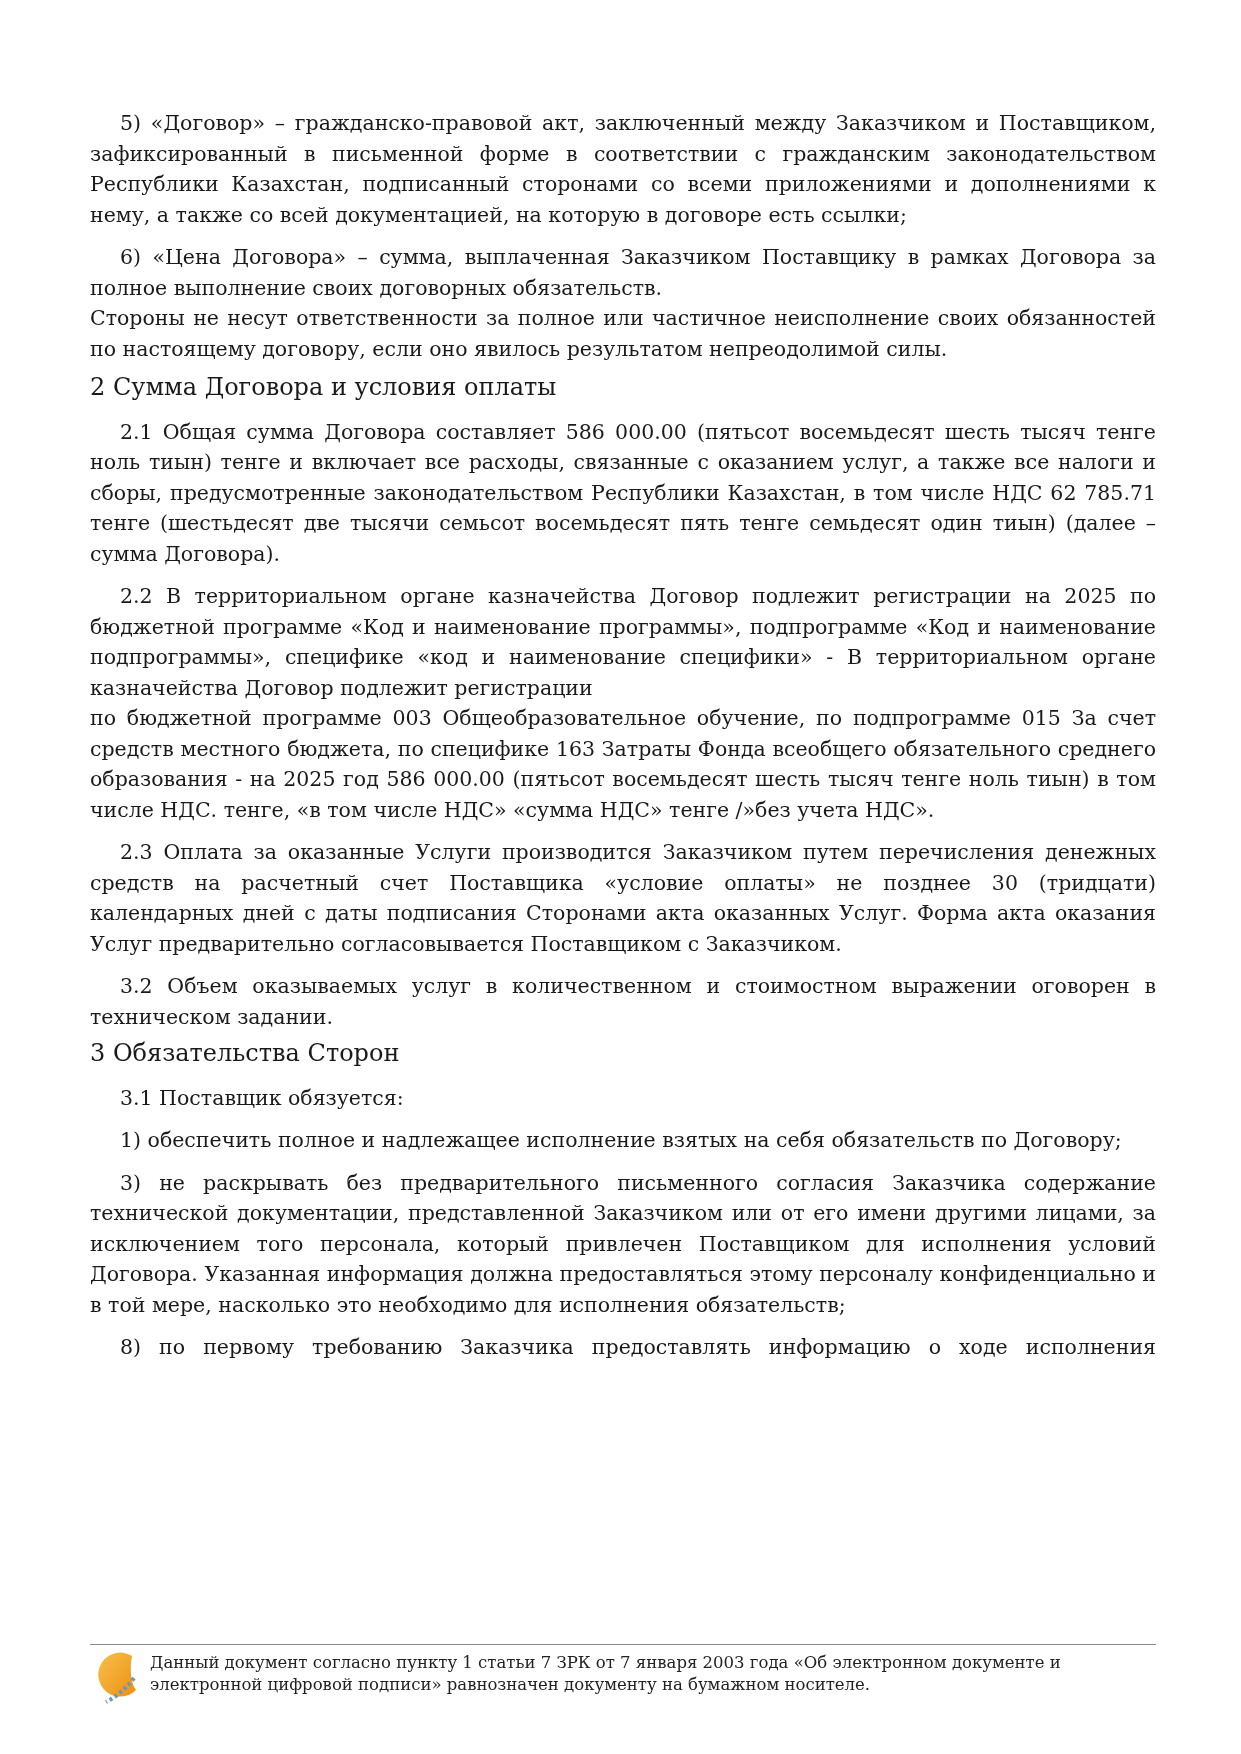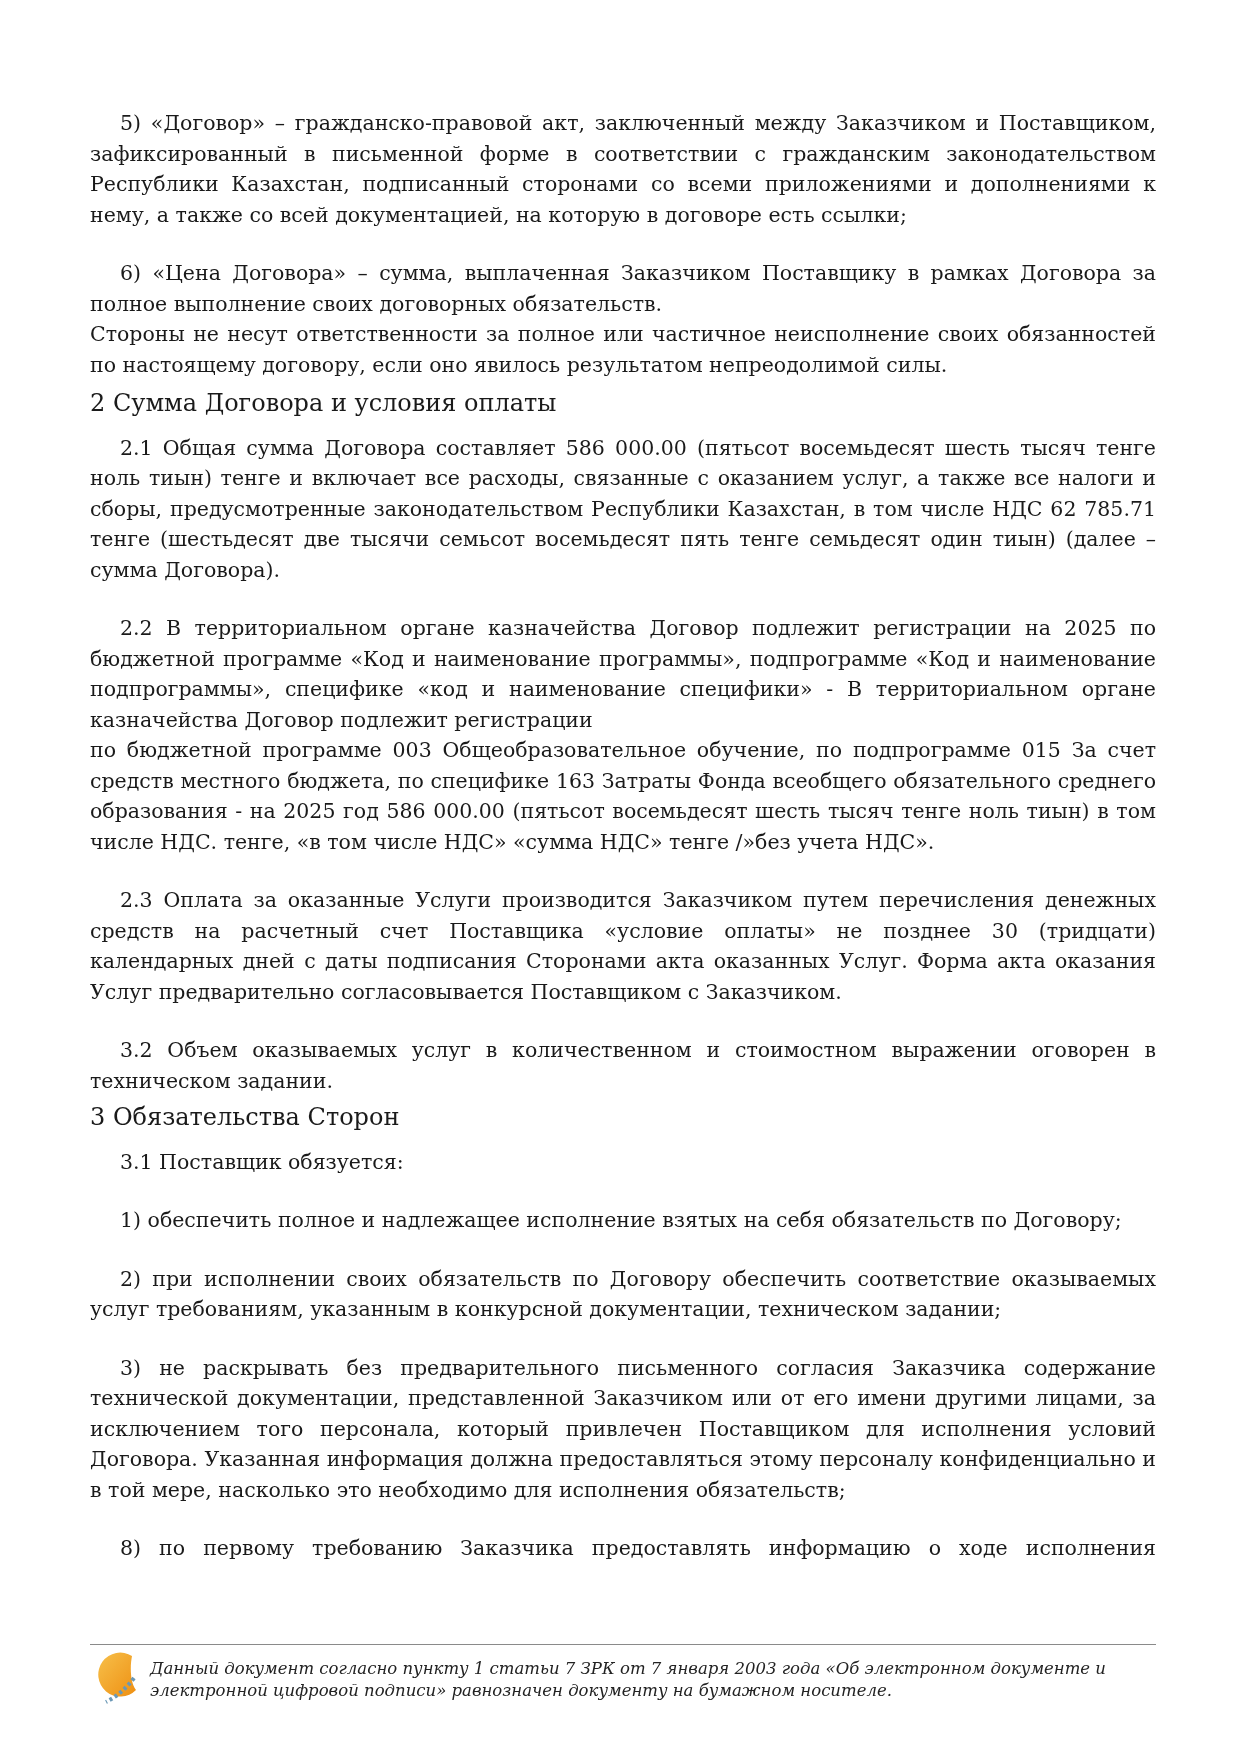--- a/index.html
+++ b/index.html
@@ -17,21 +17,21 @@
       top: 108px;
       width: 1066px;
     }
     .p {
       font-size: 20.5px;
       line-height: 30.5px;
       text-align: justify;
       margin: 0;
     }
     .p.indent { text-indent: 30px; }
-    .gap { margin-top: 28px; }
+    .gap { margin-top: 12px; }
     .heading {
       font-size: 24px;
       line-height: 30.5px;
       font-weight: normal;
       text-align: left;
       margin: 6px 0 14px 0;
     }
     b { font-weight: normal; }
     .footer-rule {
       position: absolute;
@@ -52,22 +52,21 @@
     .stamp-logo {
       width: 52px;
       height: 54px;
       flex: 0 0 52px;
       margin-right: 6px;
     }
     .footer-text {
       font-size: 16.5px;
       line-height: 22px;
       color: #222;
-      margin-top: 8px;
-      font-style: italic;
+      margin-top: 2px;
     }
   </style>
 </head>
 <body>
 
 <div class="page">
   <p class="p indent">5) «Договор» – гражданско-правовой акт, заключенный между Заказчиком и Поставщиком, зафиксированный в письменной форме в соответствии с гражданским законодательством Республики Казахстан, подписанный сторонами со всеми приложениями и дополнениями к нему, а также со всей документацией, на которую в договоре есть ссылки;</p>
 
   <p class="p indent gap">6) «Цена Договора» – сумма, выплаченная Заказчиком Поставщику в рамках Договора за полное выполнение своих договорных обязательств.</p>
   <p class="p">Стороны не несут ответственности за полное или частичное неисполнение своих обязанностей по настоящему договору, если оно явилось результатом непреодолимой силы.</p>
@@ -81,21 +80,20 @@
 
   <p class="p indent gap">2.3 Оплата за оказанные Услуги производится Заказчиком путем перечисления денежных средств на расчетный счет Поставщика «условие оплаты» не позднее 30 (тридцати) календарных дней с даты подписания Сторонами акта оказанных Услуг. Форма акта оказания Услуг предварительно согласовывается Поставщиком с Заказчиком.</p>
 
   <p class="p indent gap">3.2 Объем оказываемых услуг в количественном и стоимостном выражении оговорен в техническом задании.</p>
 
   <div class="heading">3 Обязательства Сторон</div>
 
   <p class="p indent">3.1 Поставщик обязуется:</p>
 
   <p class="p indent gap">1) обеспечить полное и надлежащее исполнение взятых на себя обязательств по Договору;</p>
-  <p class="p indent gap">2) при исполнении своих обязательств по Договору обеспечить соответствие оказываемых услуг требованиям, указанным в конкурсной документации, техническом задании;</p>
   <p class="p indent gap">3) не раскрывать без предварительного письменного согласия Заказчика содержание технической документации, представленной Заказчиком или от его имени другими лицами, за исключением того персонала, который привлечен Поставщиком для исполнения условий Договора. Указанная информация должна предоставляться этому персоналу конфиденциально и в той мере, насколько это необходимо для исполнения обязательств;</p>
   <p class="p indent gap" style="text-align-last: justify;">8) по первому требованию Заказчика предоставлять информацию о ходе исполнения</p>
 </div>
 
 <div class="footer-rule"></div>
 
 <div class="footer">
   <span class="stamp-logo">
     <svg width="52" height="54" viewBox="0 0 52 54">
       <defs>

